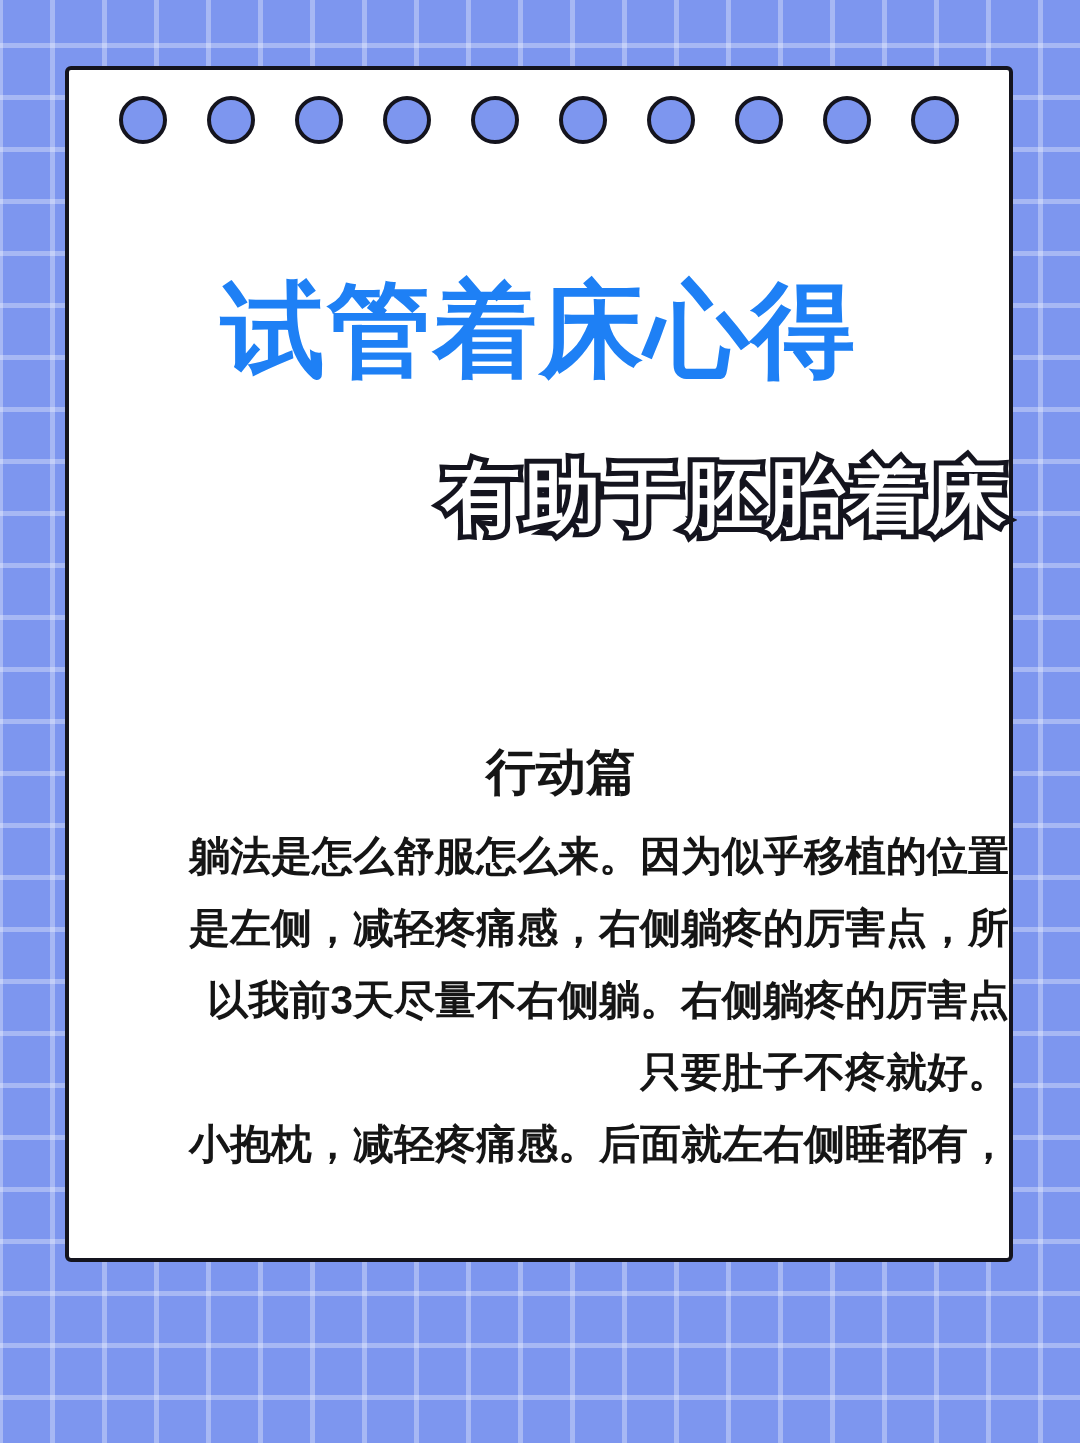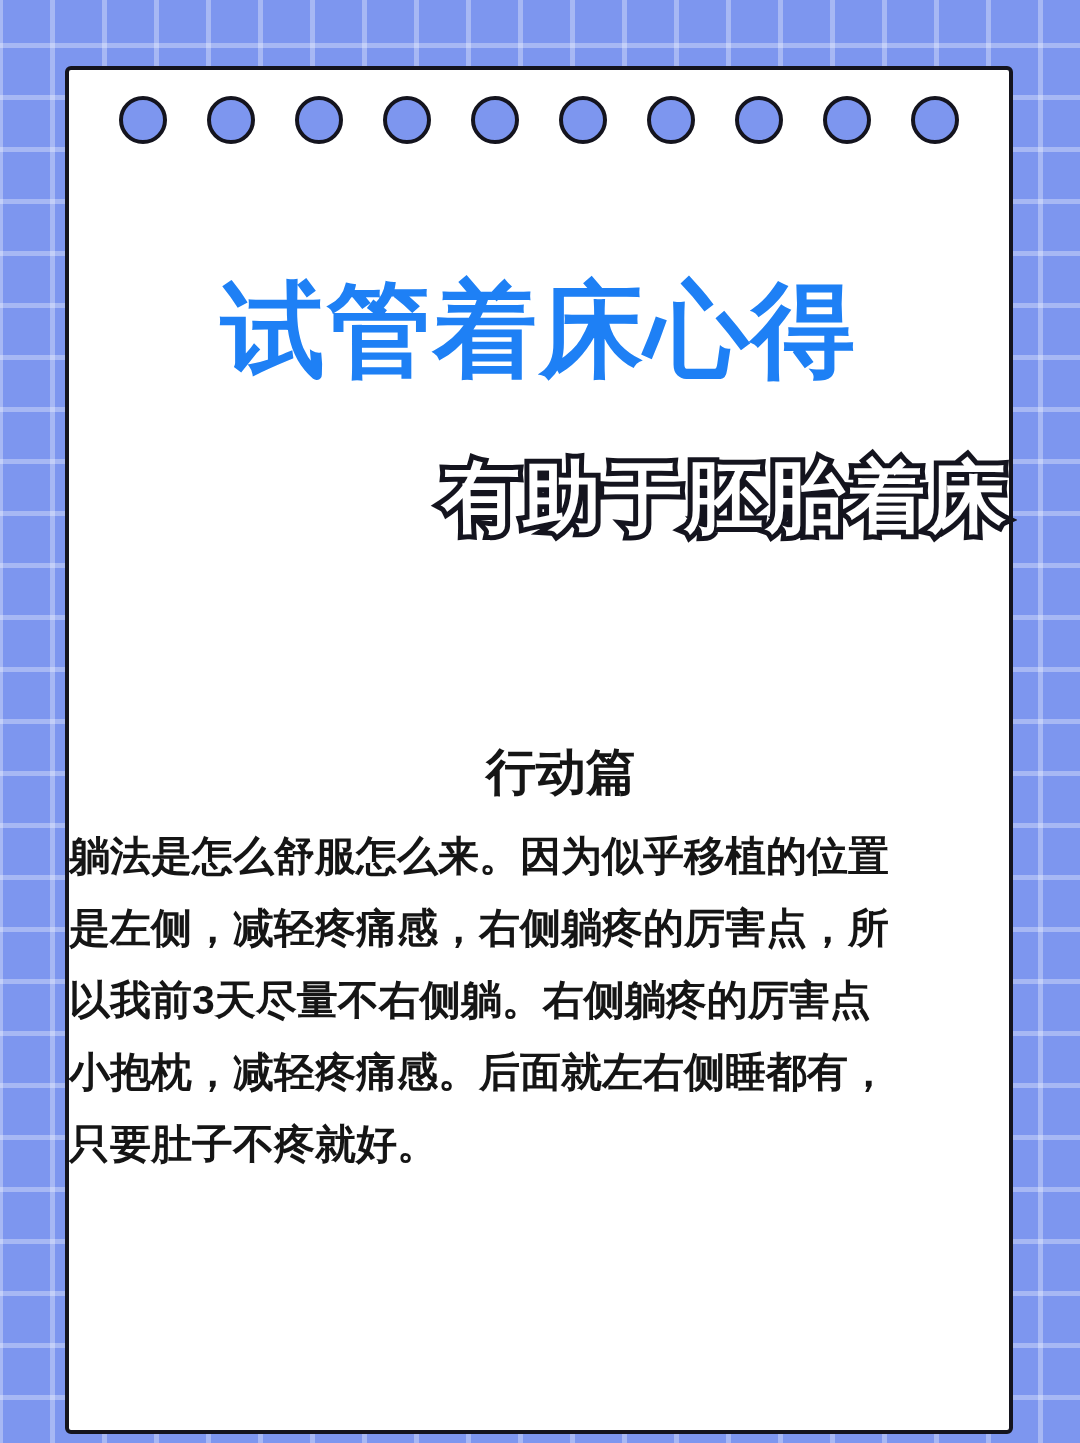--- a/index.html
+++ b/index.html
@@ -24,21 +24,21 @@
       linear-gradient(to bottom, var(--grid-line) 0 5px, transparent 5px);
     background-size: 52px 52px;
     background-position: -2px -9px;
   }
 
   .card {
     position: absolute;
     left: 65px;
     top: 66px;
     width: 948px;
-    height: 1368px;
+    height: 1196px;
     background: #ffffff;
     border: 4px solid var(--ink);
     border-radius: 6px;
   }
 
   .holes {
     margin-top: 26px;
     display: flex;
     justify-content: center;
     gap: 40px;
@@ -89,21 +89,21 @@
     text-align: center;
     font-size: 50px;
     line-height: 1;
     font-weight: 900;
     color: var(--text-black);
     padding-left: 44px;
   }
 
   .body-text {
     margin-top: 23px;
-    text-align: left;
+    text-align: right;
     font-size: 41px;
     line-height: 72px;
     font-weight: 700;
     color: var(--text-black);
   }
   .body-text p { margin: 0; }
 </style>
 </head>
 <body>
 
@@ -129,18 +129,18 @@
       <span class="subtitle-stroke" aria-hidden="true">有助于胚胎着床</span>
       <span class="subtitle-fill">有助于胚胎着床</span>
     </div>
 
     <h2 class="section-heading">行动篇</h2>
 
     <div class="body-text">
       <p>躺法是怎么舒服怎么来。因为似乎移植的位置</p>
       <p>是左侧，减轻疼痛感，右侧躺疼的厉害点，所</p>
       <p>以我前3天尽量不右侧躺。右侧躺疼的厉害点</p>
+      <p>只要肚子不疼就好。</p>
       <p>小抱枕，减轻疼痛感。后面就左右侧睡都有，</p>
-      <p>只要肚子不疼就好。</p>
     </div>
 
   </div>
 </div>
 
 </body></html>

